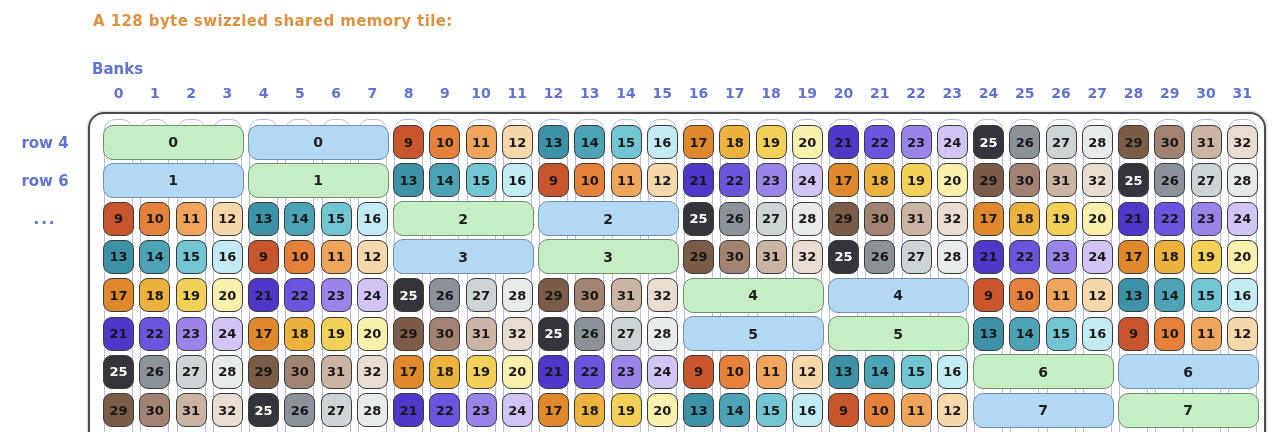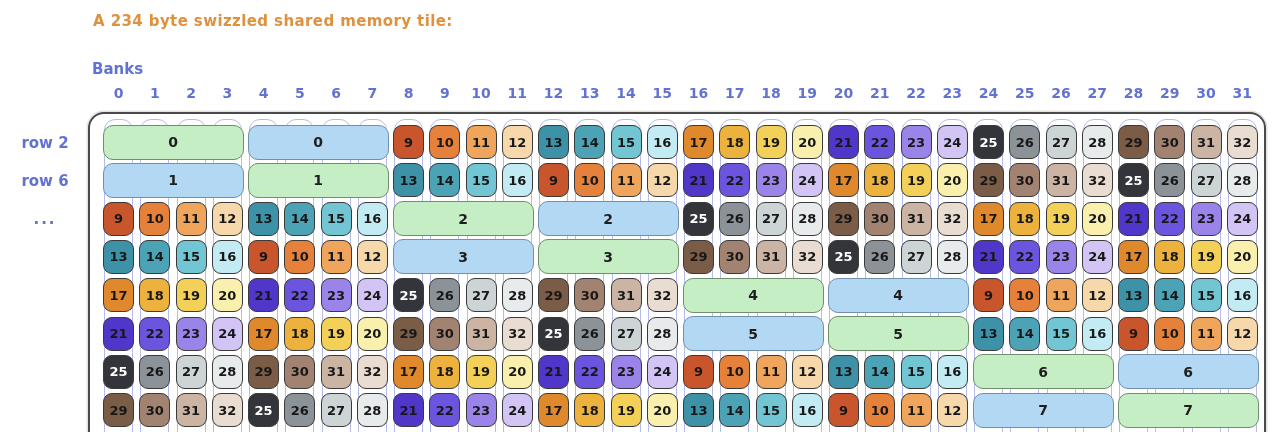--- a/index.html
+++ b/index.html
@@ -21,23 +21,23 @@
         box-sizing:border-box;display:flex;align-items:center;justify-content:center;
         font-size:13px;font-weight:700;z-index:3;}
   .vec{position:absolute;height:35px;border-radius:10px;border:1.4px solid #6f806f;
        box-sizing:border-box;display:flex;align-items:center;justify-content:center;
        font-size:14px;font-weight:700;z-index:3;}
 </style>
 </head>
 <body>
 
 <div id="stage">
-  <div class="title" style="color: rgb(223, 145, 62);">A 234 byte swizzled shared memory tile:</div>
+  <div class="title" style="color: rgb(223, 145, 62);">A 128 byte swizzled shared memory tile:</div>
   <div class="banks-label" style="color: rgb(98, 114, 211);">Banks</div>
-  <div class="row-label row-label-0" style="color: rgb(98, 114, 211);">row 2</div>
+  <div class="row-label row-label-0" style="color: rgb(98, 114, 211);">row 4</div>
   <div class="row-label row-label-1" style="color: rgb(98, 114, 211);">row 6</div>
   <div class="row-label row-label-2" style="color: rgb(98, 114, 211);">...</div>
   <div class="tile-box" style="border-color: rgb(74, 74, 74);"></div>
 <div class="bank-number" style="left: 100.5px; color: rgb(98, 114, 211);">0</div>
     <div class="bank-number" style="left: 136.75px; color: rgb(98, 114, 211);">1</div>
     <div class="bank-number" style="left: 173px; color: rgb(98, 114, 211);">2</div>
     <div class="bank-number" style="left: 209.25px; color: rgb(98, 114, 211);">3</div>
     <div class="bank-number" style="left: 245.5px; color: rgb(98, 114, 211);">4</div>
     <div class="bank-number" style="left: 281.75px; color: rgb(98, 114, 211);">5</div>
     <div class="bank-number" style="left: 318px; color: rgb(98, 114, 211);">6</div>

